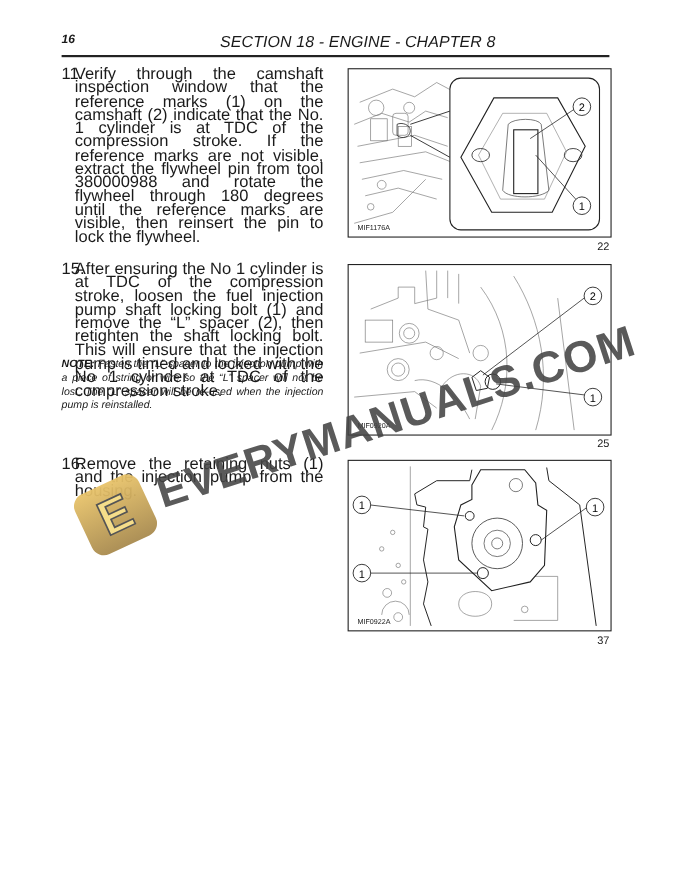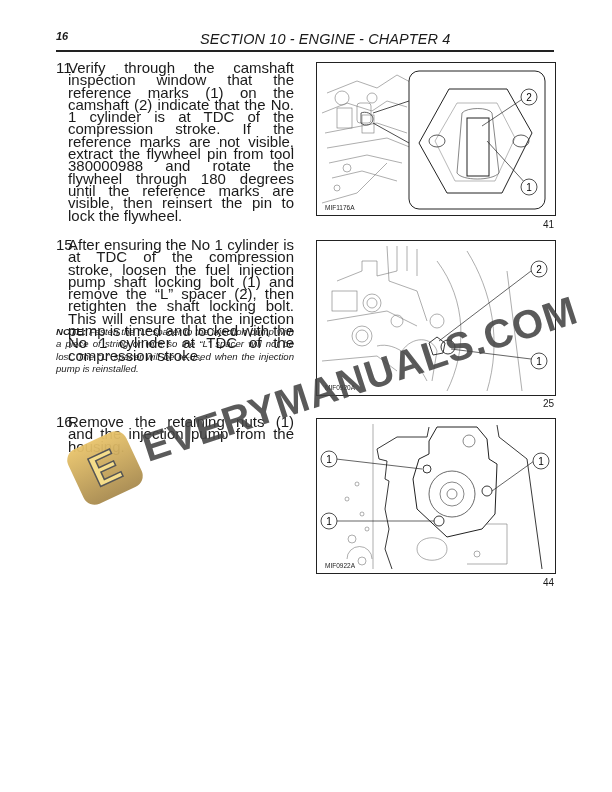--- a/index.html
+++ b/index.html
@@ -15,21 +15,21 @@
   .fig{position:absolute;left:316px;width:238px;border:1.2px solid #222;background:#fff;overflow:hidden;}
   .fig svg{position:absolute;left:0;top:0;}
   .fig-code{position:absolute;left:8px;bottom:4px;font-size:6.5px;color:#222;}
   .fig-num{position:absolute;right:58px;font-size:10px;}
   .wm{position:absolute;left:0;top:0;width:612px;height:792px;pointer-events:none;}
 </style>
 </head>
 <body>
 
 <div class="hdr-num">16</div>
-<div class="hdr-title">SECTION 10 - ENGINE - CHAPTER 4</div>
+<div class="hdr-title">SECTION 18 - ENGINE - CHAPTER 8</div>
 <div class="hdr-rule"></div>
 
 <div class="step" style="top:62px;">
   <span class="num">11.</span>
   <span class="txt">Verify through the camshaft inspection window that the reference marks (1) on the camshaft (2) indicate that the No. 1 cylinder is at TDC of the compression stroke. If the reference marks are not visible, extract the flywheel pin from tool 380000988 and rotate the flywheel through 180 degrees until the reference marks are visible, then reinsert the pin to lock the flywheel.</span>
 </div>
 
 <div class="step" style="top:239px;">
   <span class="num">15.</span>
   <span class="txt">After ensuring the No 1 cylinder is at TDC of the compression stroke, loosen the fuel injection pump shaft locking bolt (1) and remove the “L” spacer (2), then retighten the shaft locking bolt. This will ensure that the injection pump is timed and locked with the No 1 cylinder at TDC of the compression stroke.</span>
@@ -72,21 +72,21 @@
     <rect x="150" y="55" width="22" height="58" fill="#fff" stroke="#222" stroke-width="1"></rect>
     <line x1="165" y1="63" x2="210" y2="33" stroke="#222" stroke-width="0.7"></line>
     <line x1="170" y1="78" x2="210" y2="122" stroke="#222" stroke-width="0.7"></line>
     <circle cx="212" cy="34" r="8" fill="#fff" stroke="#222" stroke-width="0.8"></circle>
     <circle cx="212" cy="124" r="8" fill="#fff" stroke="#222" stroke-width="0.8"></circle>
     <text x="212" y="38" font-size="10" text-anchor="middle" font-family="Liberation Sans, sans-serif">2</text>
     <text x="212" y="128" font-size="10" text-anchor="middle" font-family="Liberation Sans, sans-serif">1</text>
   </svg>
   <div class="fig-code">MIF1176A</div>
 </div>
-<div class="fig-num" style="top:219px;">41</div>
+<div class="fig-num" style="top:219px;">22</div>
 
 <div class="fig" style="top:240px;height:154px;">
   <svg width="238" height="154" viewBox="0 0 238 154">
     <g fill="none" stroke="#777" stroke-width="0.6">
       <path d="M20 40 L45 30 L45 20 L60 20 L60 35 L80 30"></path>
       <rect x="15" y="50" width="25" height="20"></rect>
       <circle cx="55" cy="62" r="9"></circle>
       <circle cx="55" cy="62" r="5"></circle>
       <path d="M70 5 L72 40 L100 50 L110 80"></path>
       <path d="M80 5 L80 30 M90 5 L90 30 M100 8 L100 35"></path>
@@ -146,21 +146,21 @@
     <line x1="217" y1="42" x2="175" y2="72" stroke="#222" stroke-width="0.7"></line>
     <circle cx="12" cy="40" r="8" fill="#fff" stroke="#222" stroke-width="0.8"></circle>
     <circle cx="12" cy="102" r="8" fill="#fff" stroke="#222" stroke-width="0.8"></circle>
     <circle cx="224" cy="42" r="8" fill="#fff" stroke="#222" stroke-width="0.8"></circle>
     <text x="12" y="44" font-size="10" text-anchor="middle" font-family="Liberation Sans, sans-serif">1</text>
     <text x="12" y="106" font-size="10" text-anchor="middle" font-family="Liberation Sans, sans-serif">1</text>
     <text x="224" y="46" font-size="10" text-anchor="middle" font-family="Liberation Sans, sans-serif">1</text>
   </svg>
   <div class="fig-code">MIF0922A</div>
 </div>
-<div class="fig-num" style="top:577px;">44</div>
+<div class="fig-num" style="top:577px;">37</div>
 
 <svg class="wm" viewBox="0 0 612 792">
   <defs>
     <linearGradient id="lg" x1="0" y1="0" x2="0" y2="1">
       <stop offset="0" stop-color="#e8c36a"></stop>
       <stop offset="1" stop-color="#a88a4e"></stop>
     </linearGradient>
   </defs>
   <g transform="translate(105,468) rotate(-25)">
     <rect x="-32" y="-30" width="64" height="60" rx="12" fill="url(#lg)" opacity="0.95"></rect>

